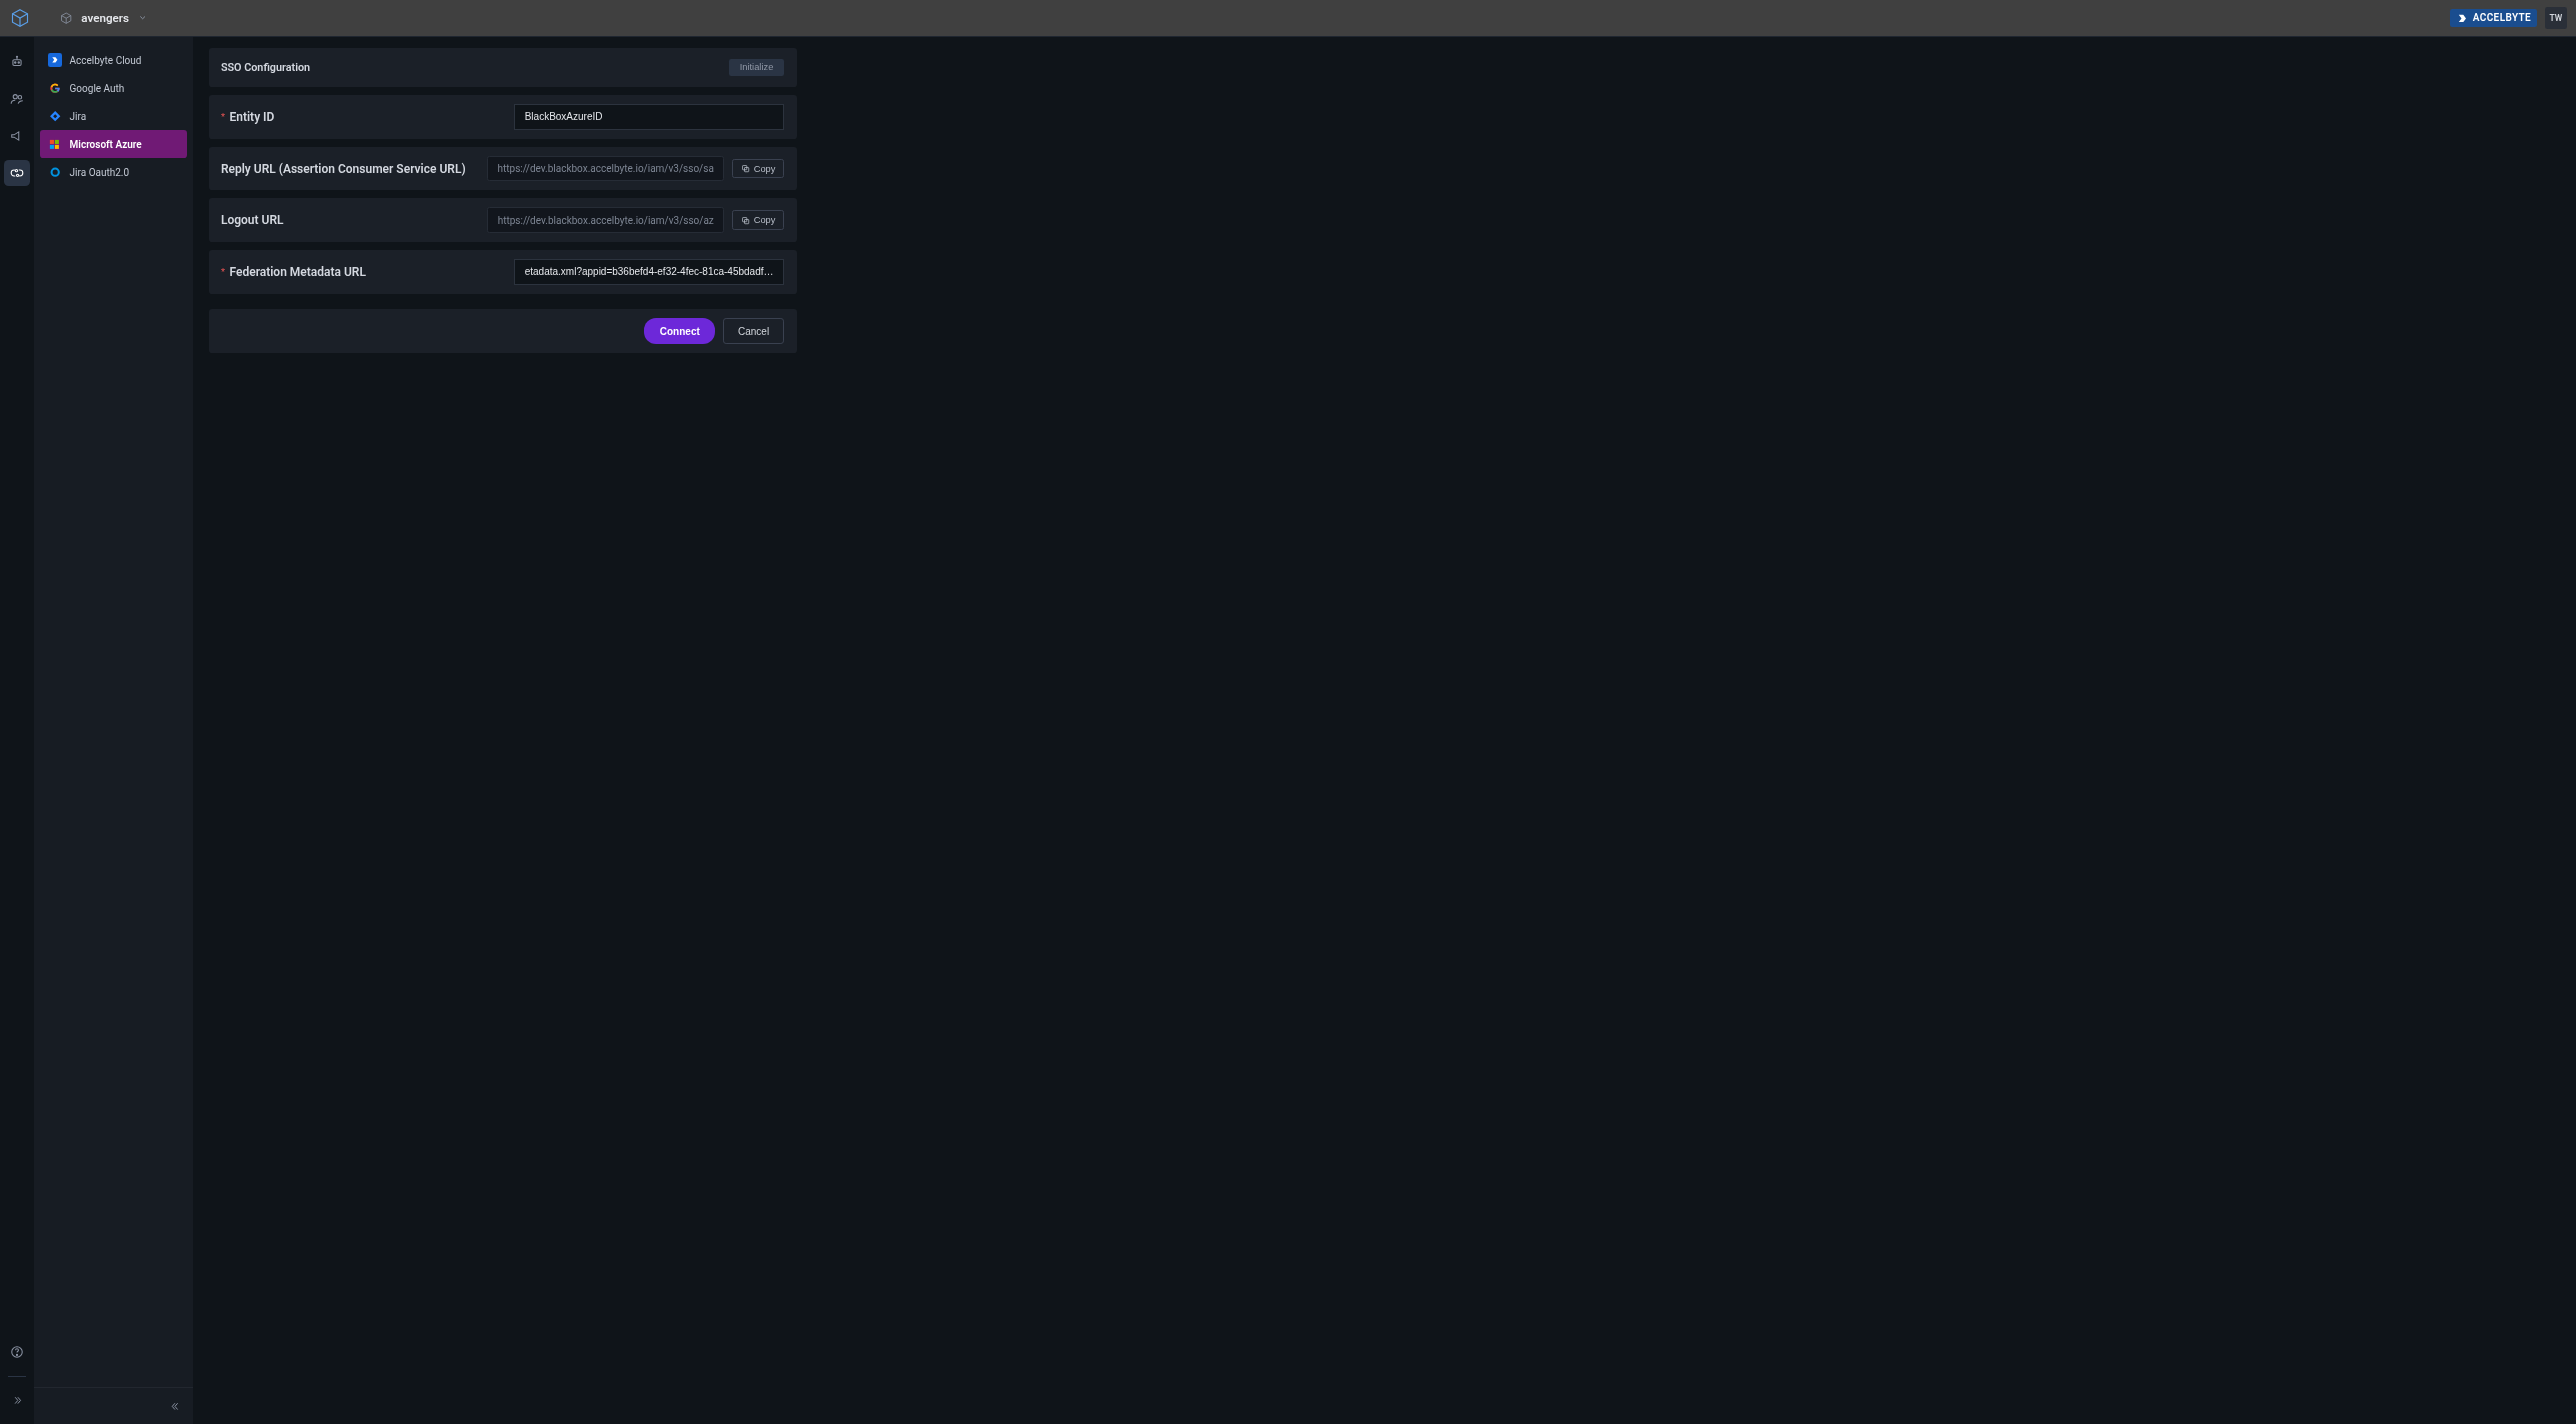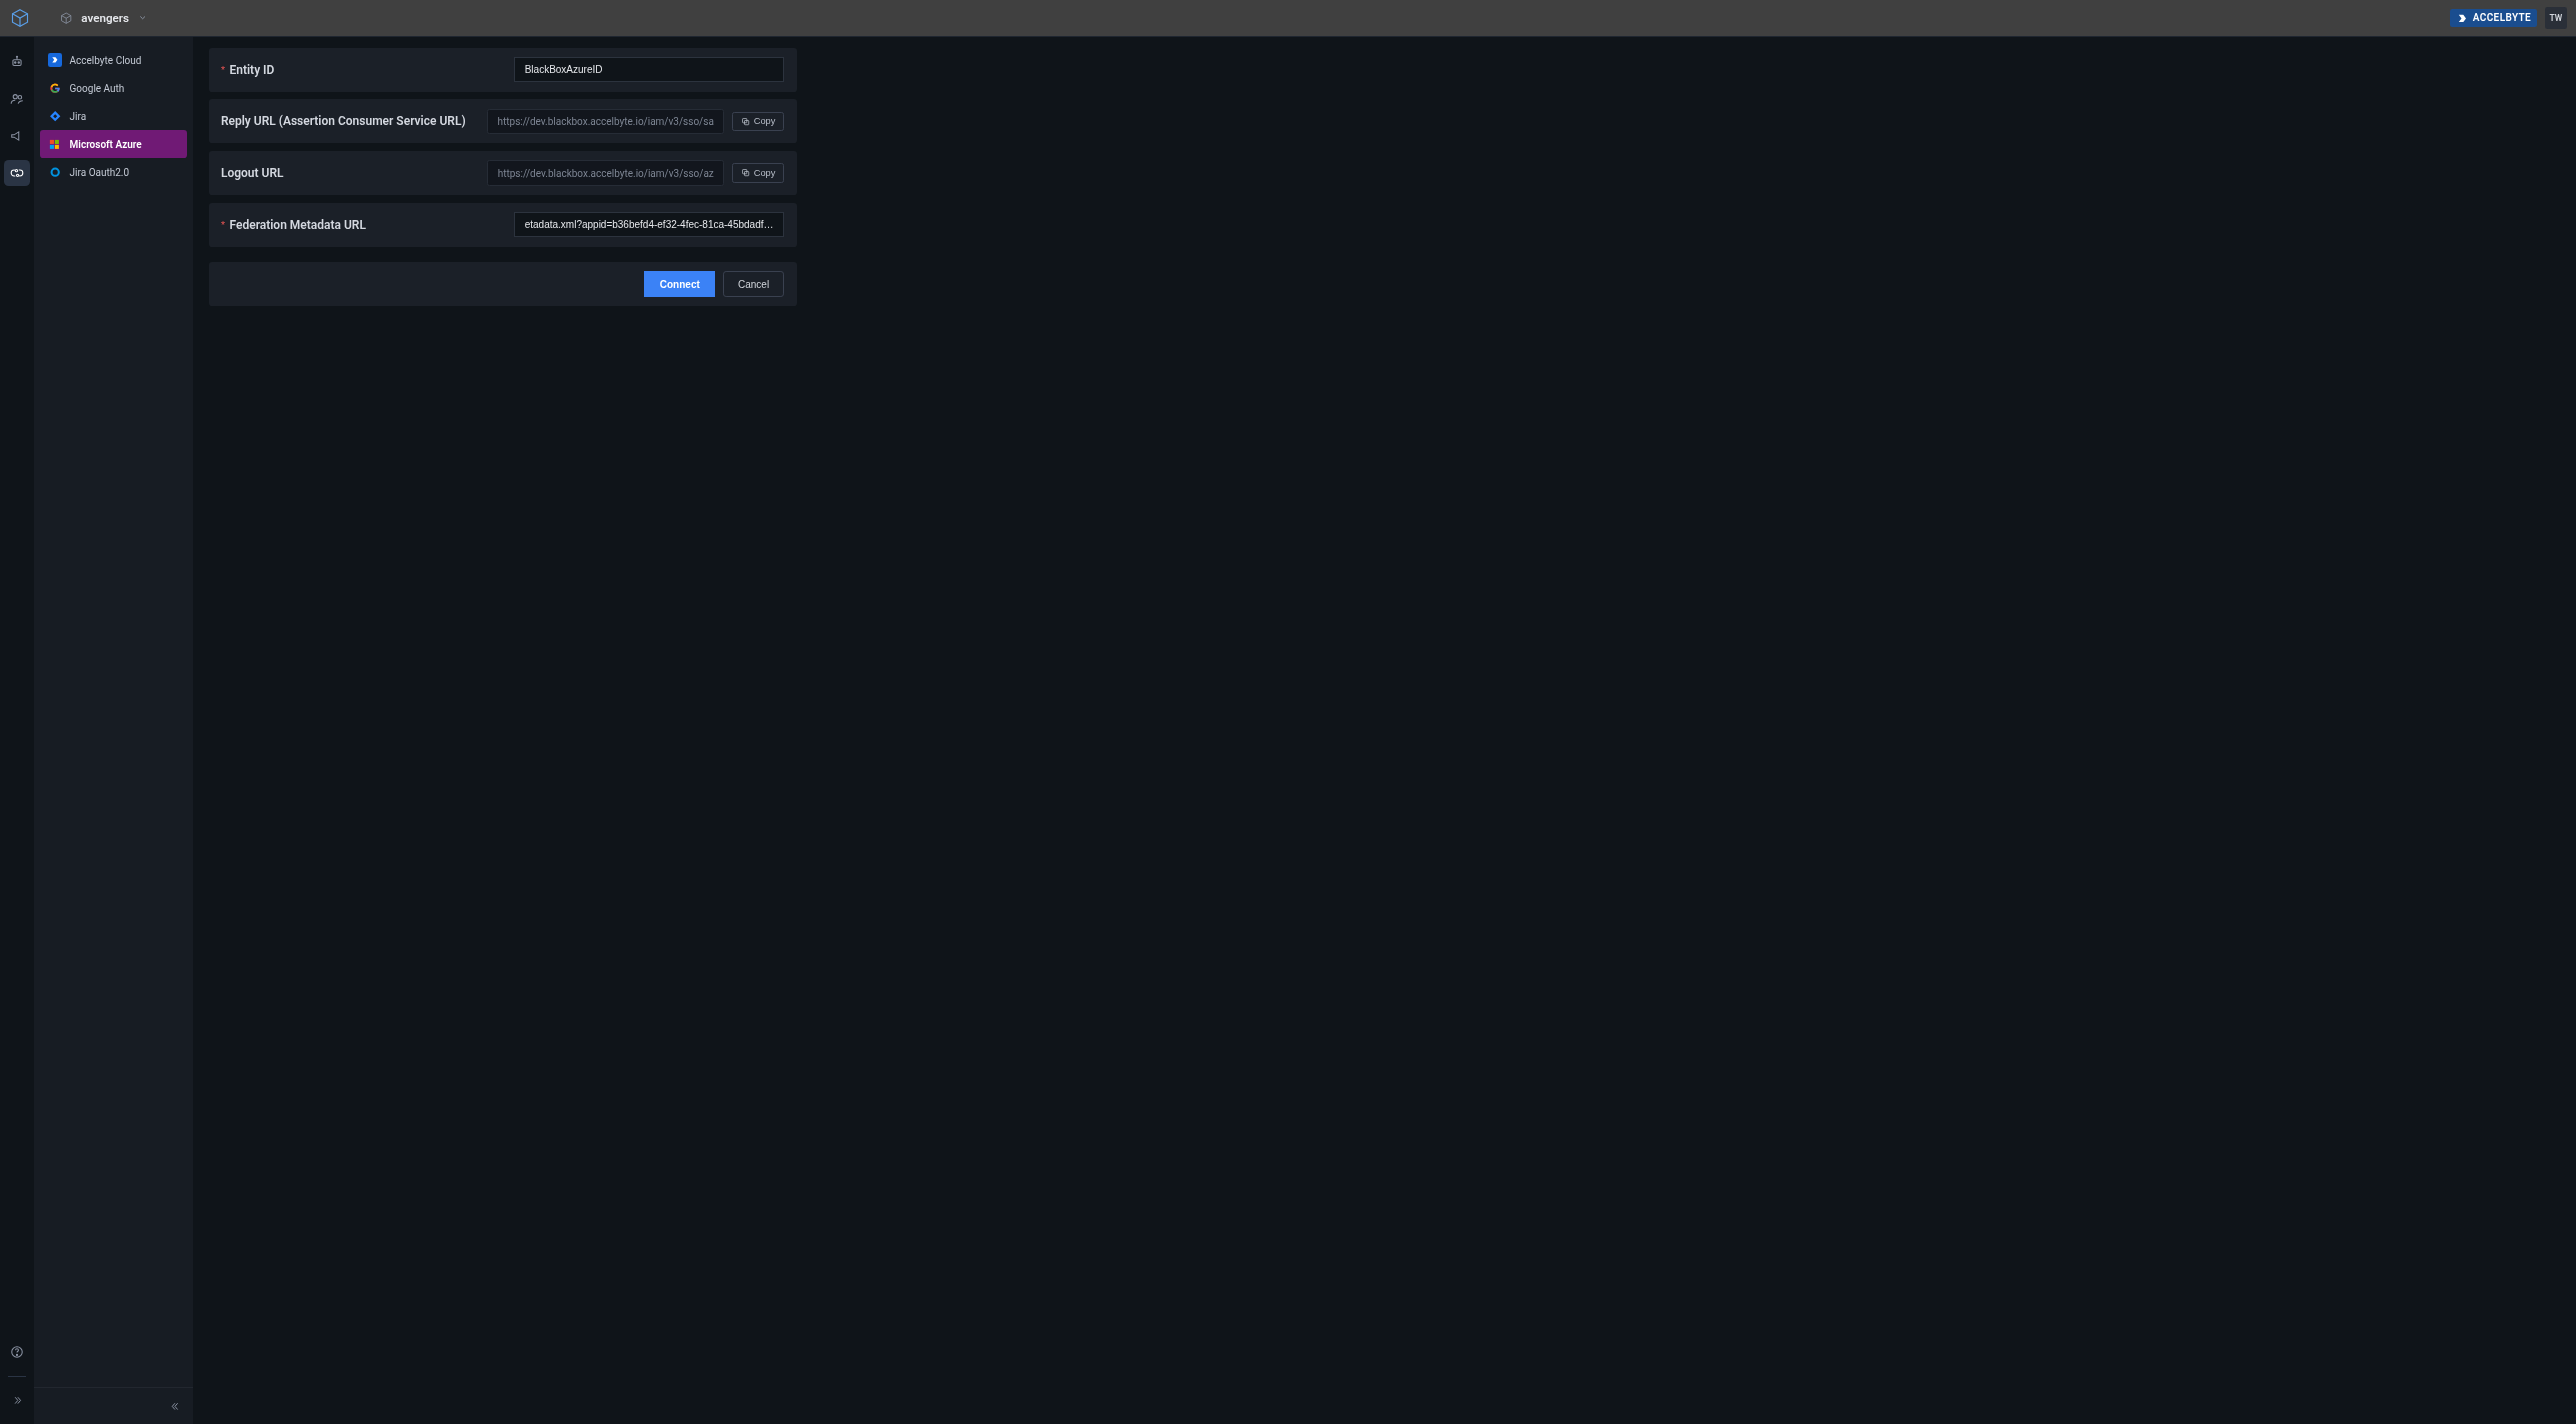--- a/index.html
+++ b/index.html
@@ -282,25 +282,25 @@
   .actions-card {
     background: #1b2028;
     border-radius: 3.1px;
     padding: 9.3px 12.4px;
     display: flex;
     justify-content: flex-end;
     gap: 7.7px;
     margin-top: 7.7px;
   }
   .btn-primary {
-    background: #3b82f6;
+    background: #6d28d9;
     color: #fff;
     border: none;
     padding: 6.2px 15.5px;
-    border-radius: 0;
+    border-radius: 12px;
     font-size: 10px;
     font-weight: 600;
     cursor: pointer;
   }
   .btn-secondary {
     background: transparent;
     color: #d1d5db;
     border: 0.8px solid #3a4150;
     padding: 6.2px 14px;
     border-radius: 3.1px;
@@ -459,20 +459,26 @@
           <svg width="10.8" height="10.8" viewBox="0 0 24 24" fill="none" stroke="currentColor" stroke-width="2.2">
             <path d="M17 5l-6 7 6 7"></path>
               <path d="M11 5l-6 7 6 7"></path>
           </svg>
         </div>
       </div>
     </div>
 
     <div class="main">
       <div class="config-container">
+        <div class="card">
+          <div class="card-header">
+            <span class="card-title">SSO Configuration</span>
+            <button class="init-btn">Initialize</button>
+          </div>
+        </div>
 
         <div class="field-row">
           <div class="field-label-wrap">
             <span class="req-star">*</span>
             <span class="field-label">Entity ID</span>
           </div>
           <div class="field-control">
             <input class="text-input" value="BlackBoxAzureID" style="">
           </div>
         </div>

